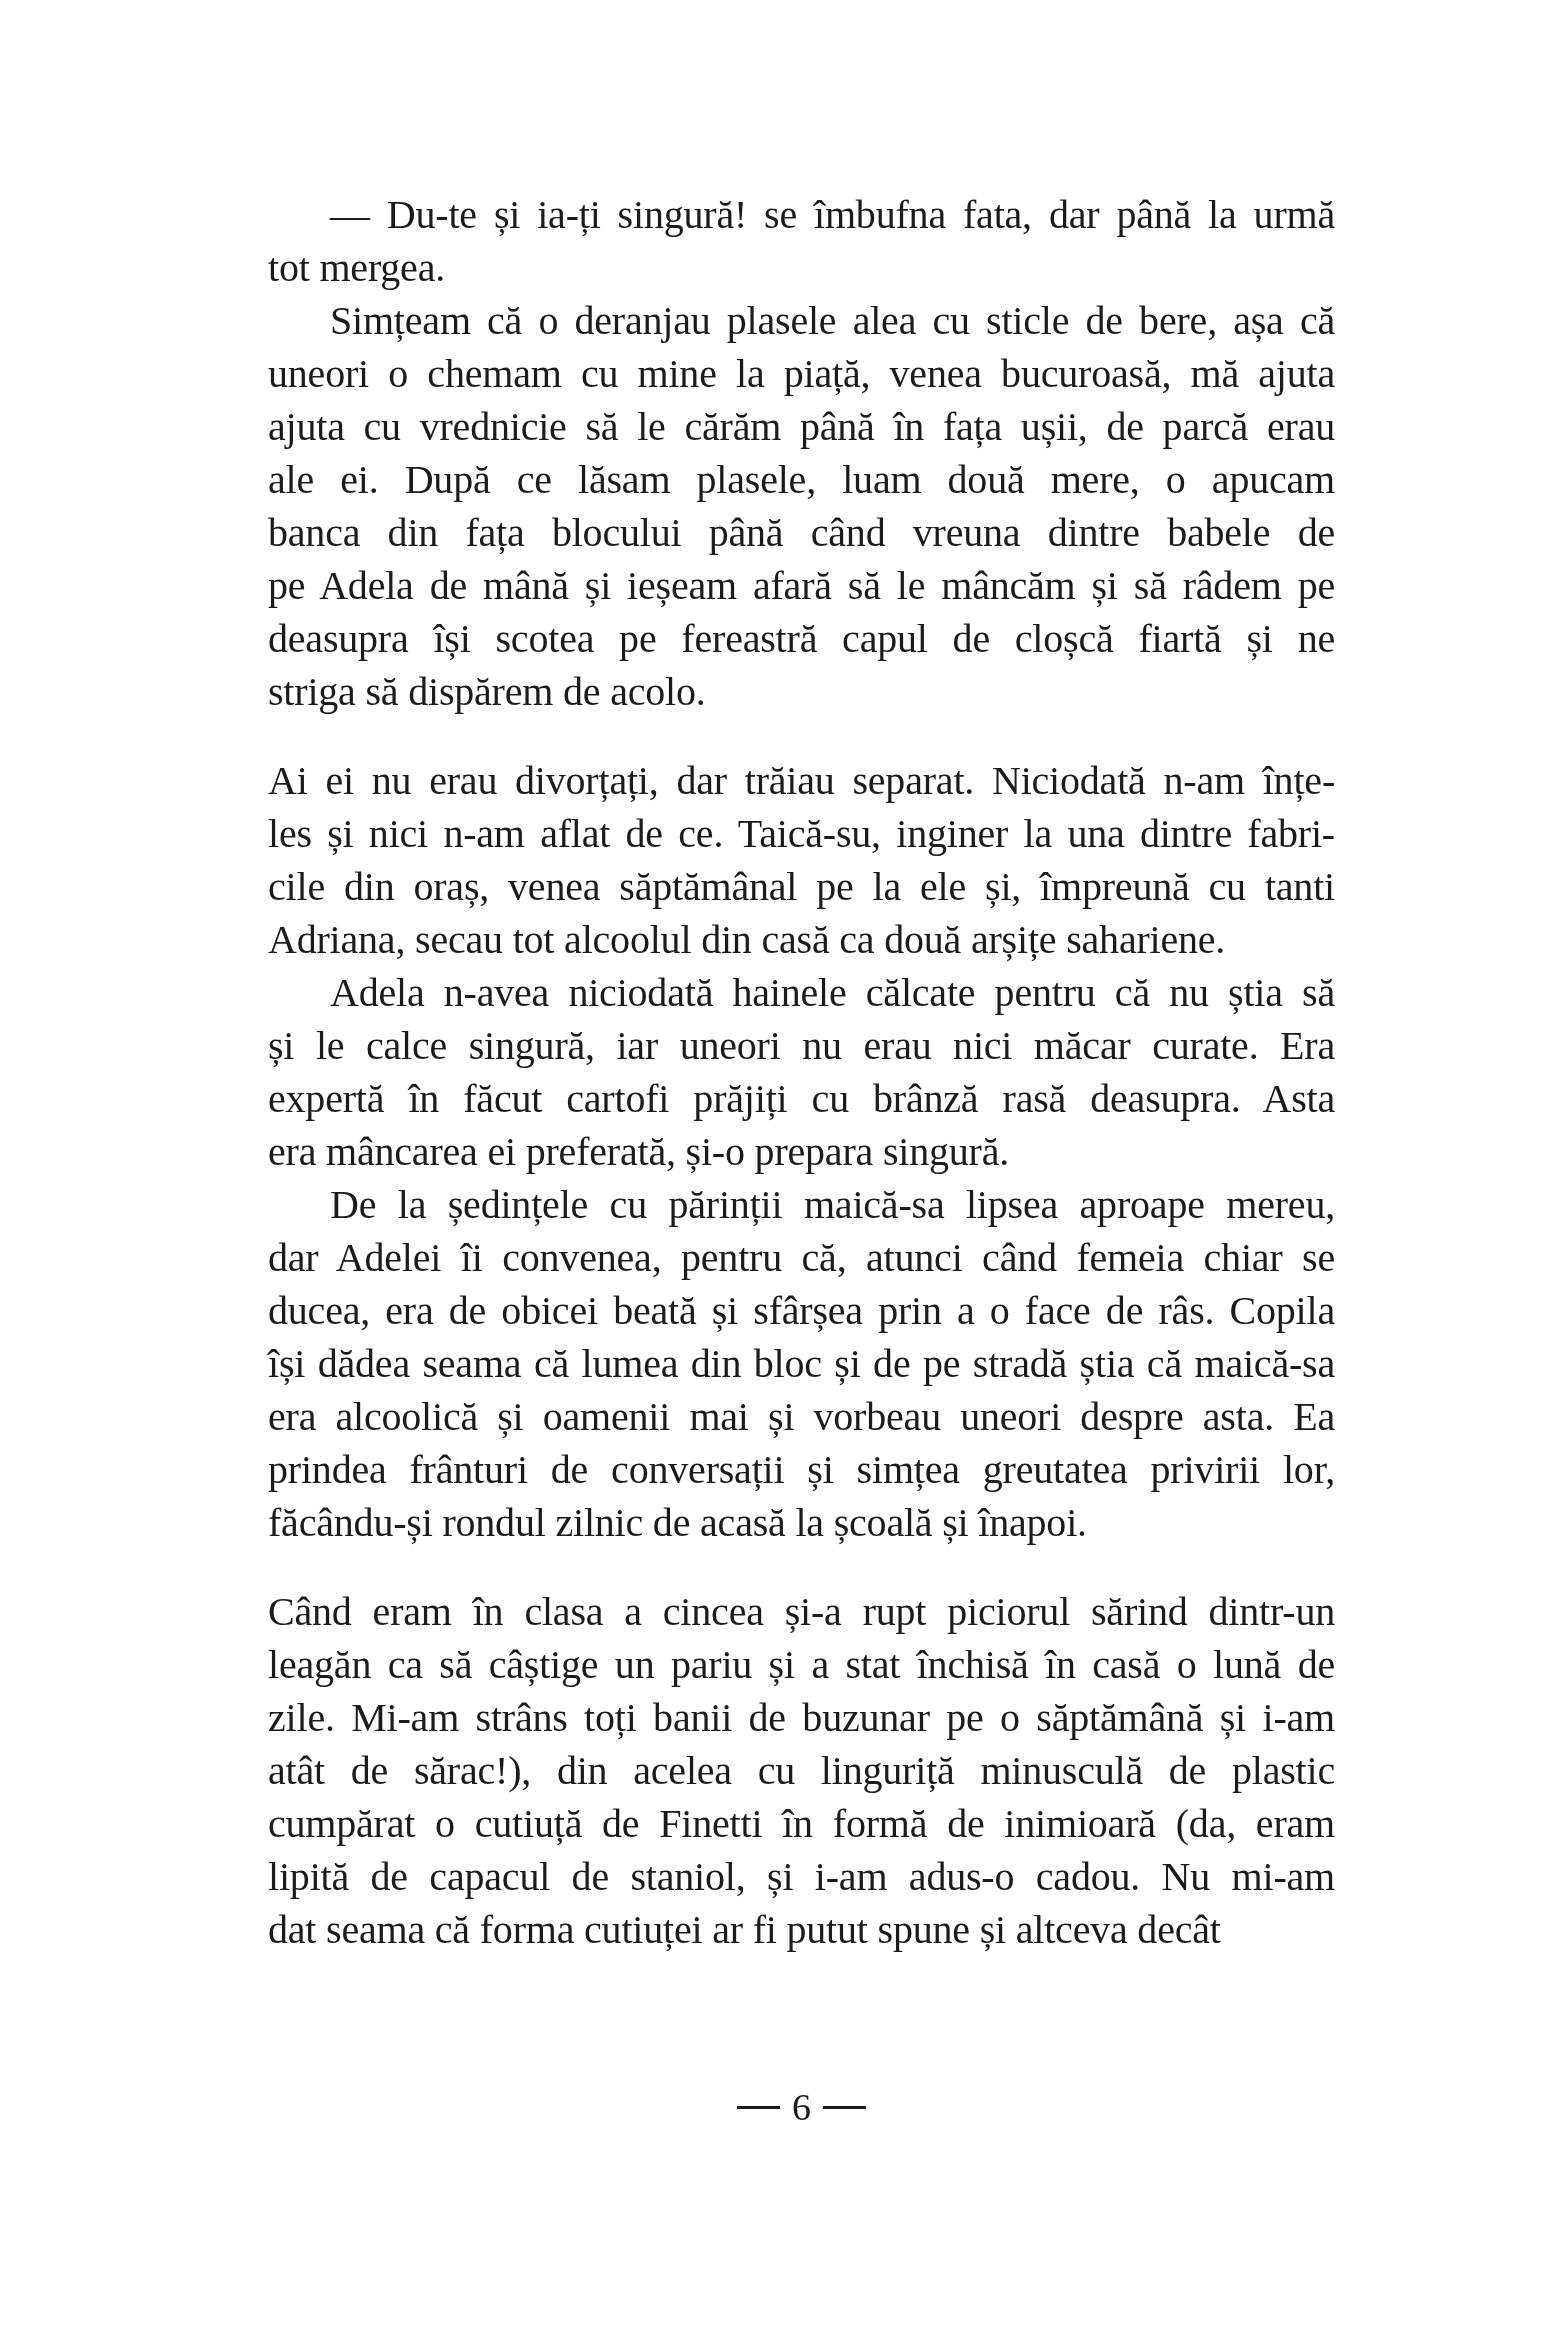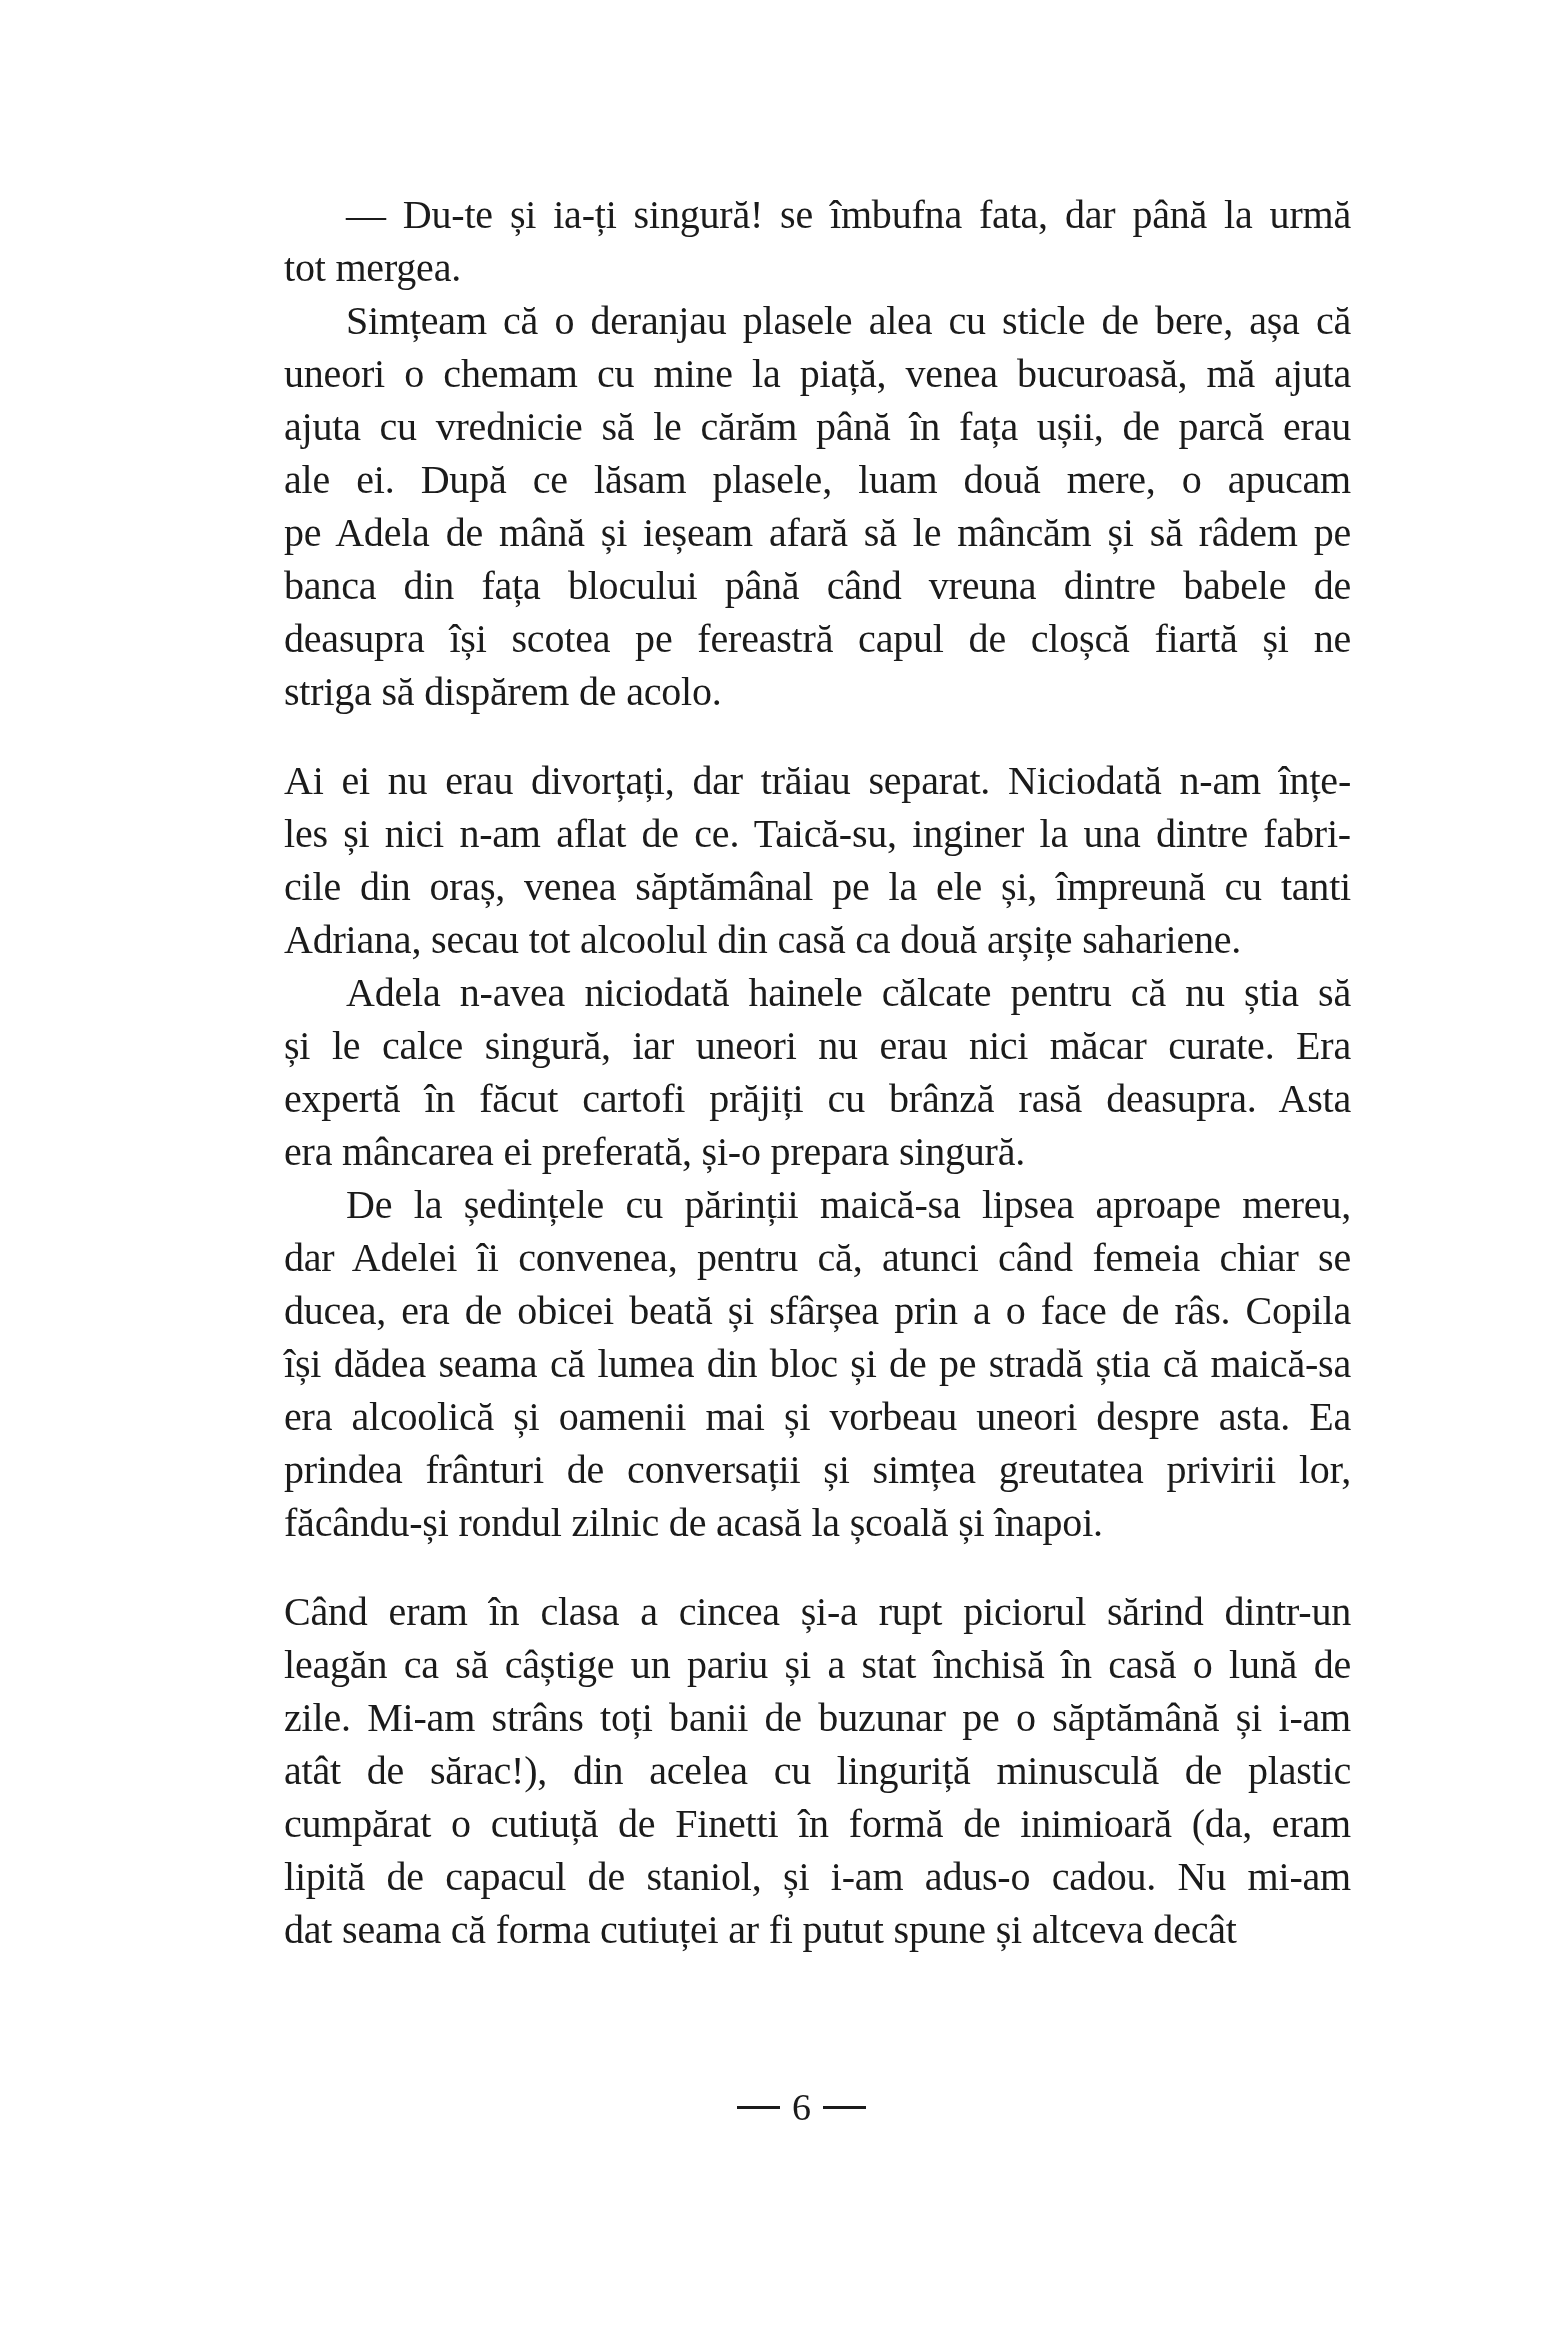--- a/index.html
+++ b/index.html
@@ -15,21 +15,21 @@
     color: #1b1b1b;
     overflow: hidden;
   }
   .page {
     position: absolute;
     inset: 0;
     background: #ffffff;
   }
   .text-block {
     position: absolute;
-    left: 284px;
+    left: 268px;
     top: 188px;
     width: 1067px;
     font-size: 40px;
     line-height: 53px;
     font-weight: 500;
     letter-spacing: -0.2px;
   }
   .para {
     margin: 0;
   }
@@ -79,22 +79,22 @@
   <div class="text-block">
       <div class="para">
         <div class="line indent">— Du-te și ia-ți singură! se îmbufna fata, dar până la urmă</div>
         <div class="line last">tot mergea.</div>
       </div>
       <div class="para">
         <div class="line indent">Simțeam că o deranjau plasele alea cu sticle de bere, așa că</div>
         <div class="line">uneori o chemam cu mine la piață, venea bucuroasă, mă ajuta</div>
         <div class="line">ajuta cu vrednicie să le cărăm până în fața ușii, de parcă erau</div>
         <div class="line">ale ei. După ce lăsam plasele, luam două mere, o apucam</div>
+        <div class="line">banca din fața blocului până când vreuna dintre babele de</div>
         <div class="line">pe Adela de mână și ieșeam afară să le mâncăm și să râdem pe</div>
-        <div class="line">banca din fața blocului până când vreuna dintre babele de</div>
         <div class="line">deasupra își scotea pe fereastră capul de cloșcă fiartă și ne</div>
         <div class="line last">striga să dispărem de acolo.</div>
       </div>
       <div class="para section-break">
         <div class="line">Ai ei nu erau divorțați, dar trăiau separat. Niciodată n-am înțe-</div>
         <div class="line">les și nici n-am aflat de ce. Taică-su, inginer la una dintre fabri-</div>
         <div class="line">cile din oraș, venea săptămânal pe la ele și, împreună cu tanti</div>
         <div class="line last">Adriana, secau tot alcoolul din casă ca două arșițe sahariene.</div>
       </div>
       <div class="para">

